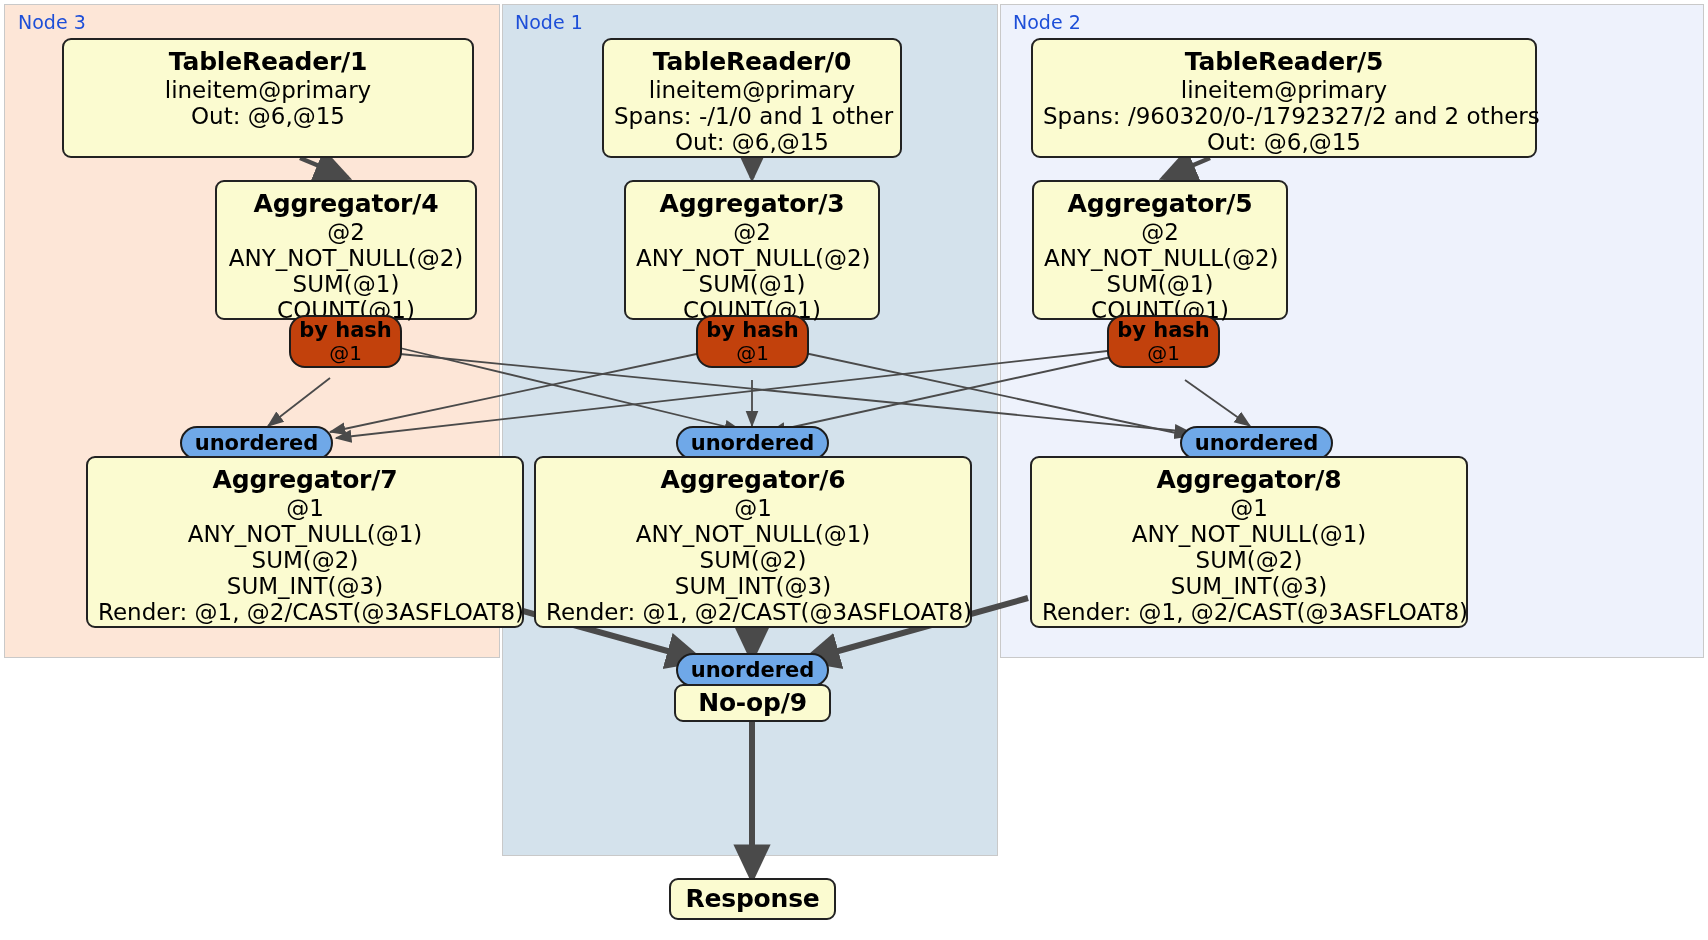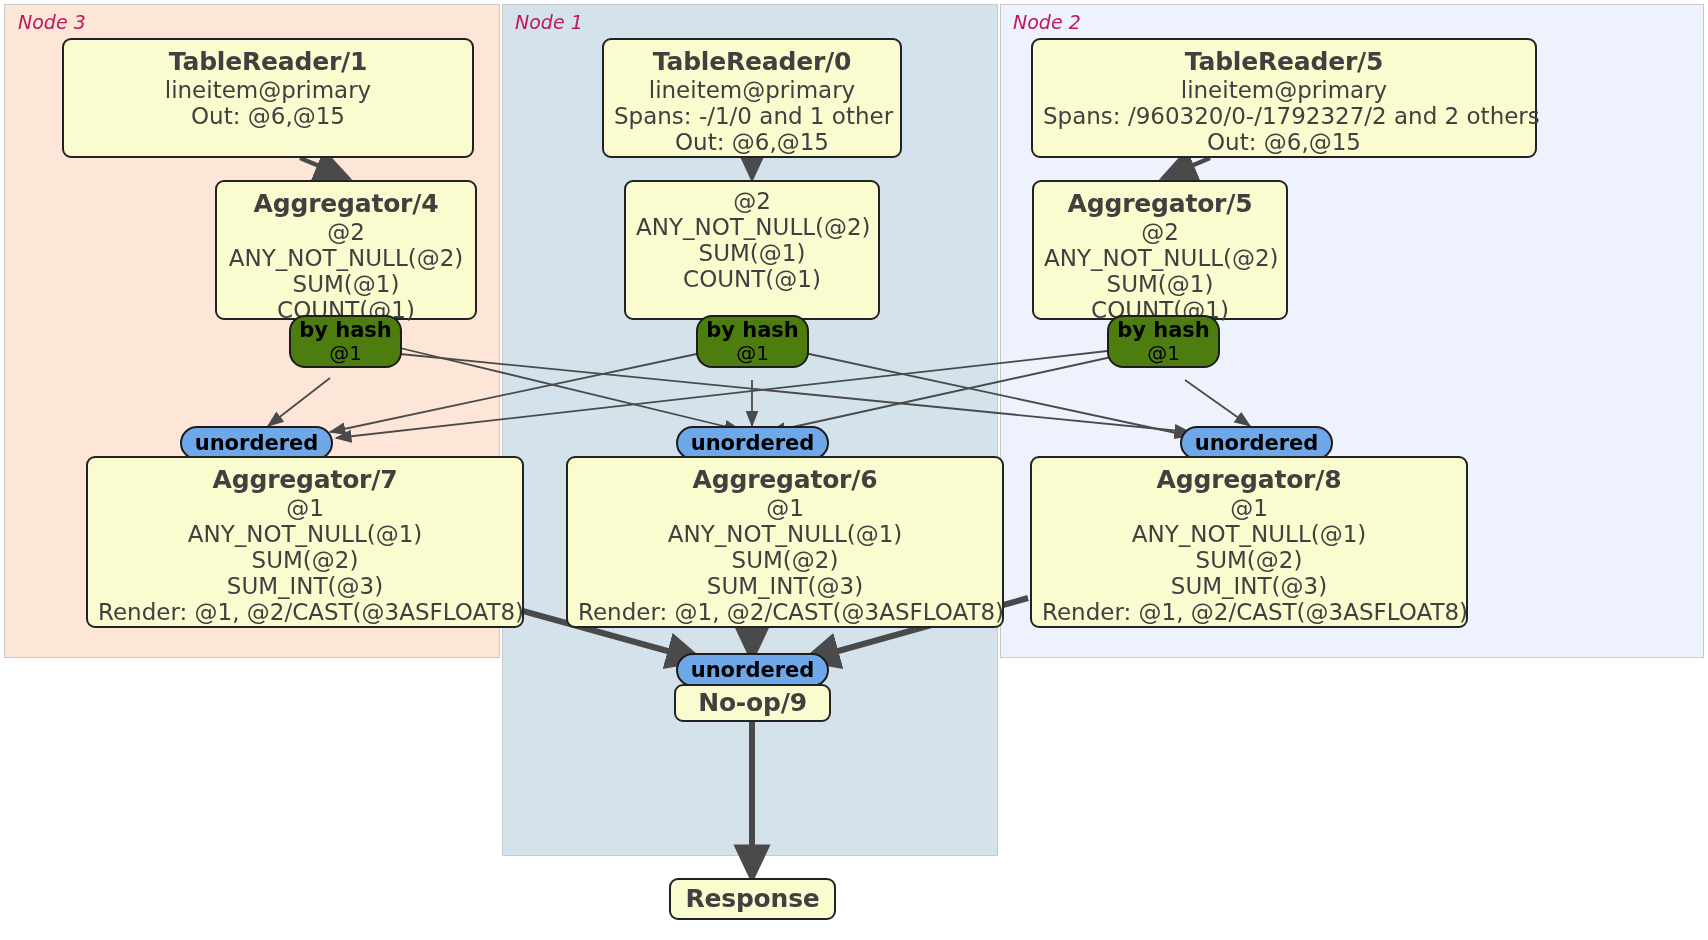--- a/index.html
+++ b/index.html
@@ -22,43 +22,42 @@
   }
   
   .node-panel {
     position: absolute;
     box-sizing: border-box;
     border: 1px solid #c9c9c9;
   }
   .node-label {
     position: absolute;
     font-size: 19px;
-    color: #be185d;
+    color: #1d4ed8;
     font-family: "DejaVu Sans", sans-serif;
     white-space: nowrap;
-    font-style: italic;
   }
   
   #edges {
     position: absolute;
     left: 0; top: 0;
     width: 1708px;
     height: 940px;
     pointer-events: none;
   }
   
   .proc {
     position: absolute;
     box-sizing: border-box;
     background: #fbfbd0;
     border: 2px solid #222222;
     border-radius: 9px;
     text-align: center;
     padding: 6px 10px 7px 10px;
-    color: #404040;
+    color: #000000;
   }
   .proc .title {
     font-weight: bold;
     font-size: 25px;
     line-height: 31px;
     letter-spacing: -0.2px;
     white-space: nowrap;
   }
   .proc .line {
     font-size: 23px;
@@ -87,21 +86,21 @@
     font-weight: bold;
     font-size: 21px;
     white-space: nowrap;
   }
   .badge .bsub {
     font-size: 20px;
     white-space: nowrap;
     margin-top: 2px;
   }
   .badge.hash {
-    background: #4d7c0f;
+    background: #c2410c;
     border-radius: 16px;
   }
   .badge.unordered {
     background: #6fa8e8;
     border-radius: 18px;
     text-align: right;
   }
 </style>
 </head>
 <body>
@@ -174,20 +173,21 @@
 
   <div class="proc" style="left:215px; top:180px; width:262px; height:140px;">
     <div class="title">Aggregator/4</div>
     <div class="line">@2</div>
     <div class="line">ANY_NOT_NULL(@2)</div>
     <div class="line">SUM(@1)</div>
     <div class="line">COUNT(@1)</div>
   </div>
 
   <div class="proc" style="left:624px; top:180px; width:256px; height:140px;">
+    <div class="title">Aggregator/3</div>
     <div class="line">@2</div>
     <div class="line">ANY_NOT_NULL(@2)</div>
     <div class="line">SUM(@1)</div>
     <div class="line">COUNT(@1)</div>
   </div>
 
   <div class="proc" style="left:1032px; top:180px; width:256px; height:140px;">
     <div class="title">Aggregator/5</div>
     <div class="line">@2</div>
     <div class="line">ANY_NOT_NULL(@2)</div>
@@ -224,21 +224,21 @@
 
   <div class="proc" style="left:38px; top:456px; width:438px; height:172px;margin-left:48px;">
     <div class="title">Aggregator/7</div>
     <div class="line">@1</div>
     <div class="line">ANY_NOT_NULL(@1)</div>
     <div class="line">SUM(@2)</div>
     <div class="line">SUM_INT(@3)</div>
     <div class="line">Render: @1, @2/CAST(@3ASFLOAT8)</div>
   </div>
 
-  <div class="proc" style="left:534px; top:456px; width:438px; height:172px;margin-left:32px;">
+  <div class="proc" style="left:534px; top:456px; width:438px; height:172px;">
     <div class="title">Aggregator/6</div>
     <div class="line">@1</div>
     <div class="line">ANY_NOT_NULL(@1)</div>
     <div class="line">SUM(@2)</div>
     <div class="line">SUM_INT(@3)</div>
     <div class="line">Render: @1, @2/CAST(@3ASFLOAT8)</div>
   </div>
 
   <div class="proc" style="left:1030px; top:456px; width:438px; height:172px;">
     <div class="title">Aggregator/8</div>

